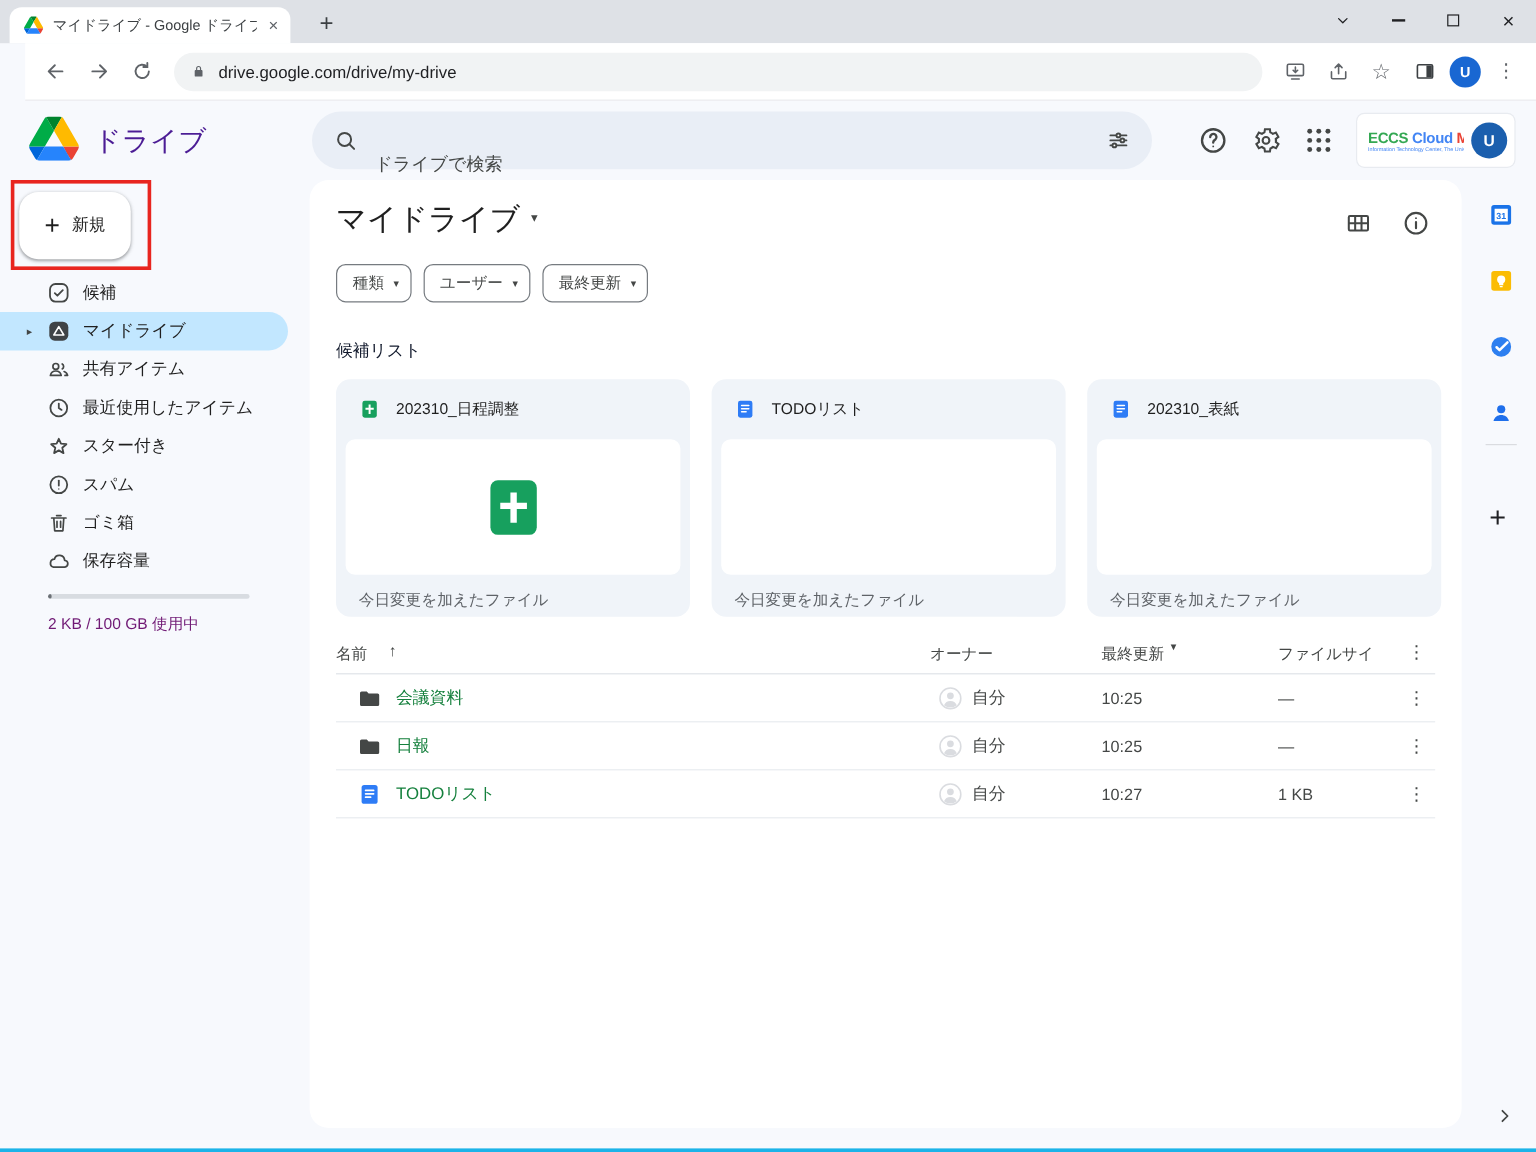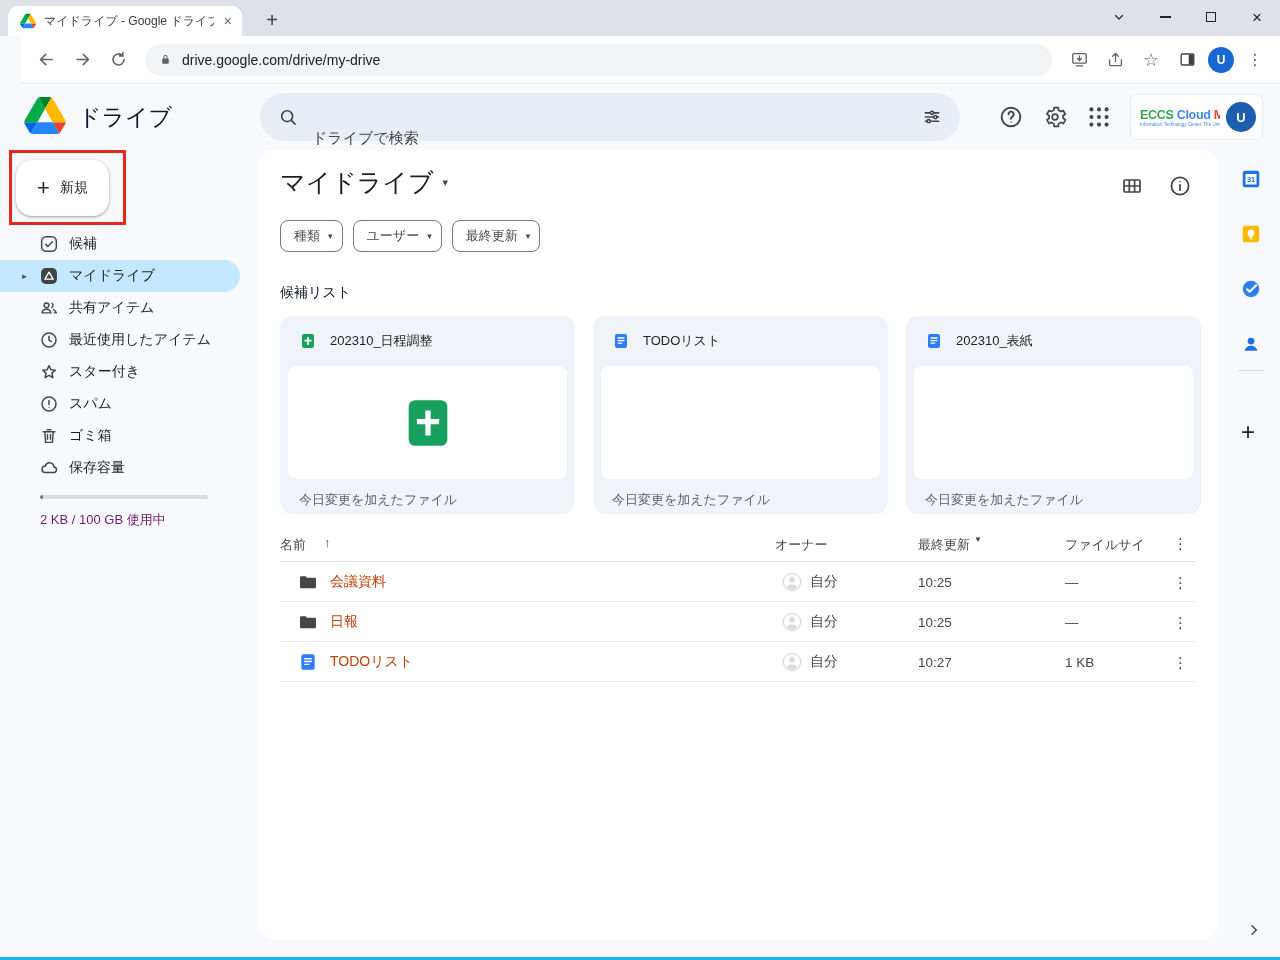--- a/index.html
+++ b/index.html
@@ -28,21 +28,21 @@
   #urlbar{flex:1;height:32px;background:#F1F3F4;border-radius:16px;display:flex;align-items:center;gap:10px;padding:0 14px;margin:0 6px;}
   #urlbar .lock{width:13px;height:15px;flex:none;}
   #urlbar input{border:none;background:transparent;outline:none;font-size:14px;color:#202124;width:100%;font-family:inherit;}
   .avatar{width:26px;height:26px;border-radius:50%;background:#1967D2;color:#fff;font-size:12px;font-weight:bold;display:flex;align-items:center;justify-content:center;flex:none;}
   .menu-dots{font-size:16px;color:#5F6368;}
 
   
   #drive-bg{position:absolute;left:0;top:84px;right:0;bottom:3px;background:#F7F9FD;}
   #bottom-edge{position:absolute;left:0;right:0;bottom:0;height:3px;z-index:60;}
   #drive-logo{position:absolute;left:24px;top:97px;width:42px;height:37px;}
-  #drive-name{position:absolute;left:78px;top:102px;font-size:23px;color:#0f172a;}
+  #drive-name{position:absolute;left:78px;top:102px;font-size:23px;color:#4c1d95;}
   #searchbar{position:absolute;left:260px;top:93px;width:700px;height:48px;background:#E9EEF6;border-radius:24px;display:flex;align-items:center;gap:14px;padding:0 18px;}
   #searchbar .sic{width:20px;height:20px;flex:none;}
   #searchbar input{flex:1;border:none;background:transparent;outline:none;font-size:15px;color:#444746;font-family:inherit;margin-top:41px;}
   #searchbar input::placeholder{color:#444746;opacity:1;}
   .hicon{position:absolute;width:26px;height:26px;}
   #acct-card{position:absolute;left:1131px;top:95px;width:131px;height:44px;background:#fff;border-radius:6px;box-shadow:0 0 0 1px #E8EBF0;display:flex;align-items:center;gap:6px;padding:0 6px 0 9px;}
   .eccs{width:84px;overflow:hidden;}
   .eccs .l1{font-size:12.5px;font-weight:bold;white-space:nowrap;letter-spacing:-.3px;}
   .eccs .w1{color:#34A853;} .eccs .w2{color:#4285F4;} .eccs .w3{color:#EA4335;}
   .eccs .l2{font-size:4.5px;color:#4285F4;white-space:nowrap;}
@@ -81,21 +81,21 @@
   .card-reason{padding:12px 19px 0;font-size:13px;color:#5F6368;}
   #table{position:absolute;left:22px;top:378px;width:916px;font-size:13px;color:#444746;}
   .thead{position:relative;height:34px;border-bottom:1px solid #DFE3E8;}
   .thead span,.thead i{position:absolute;top:8px;}
   .trow{position:relative;height:40px;border-bottom:1px solid #E8EBEF;}
   .trow>*{position:absolute;top:50%;transform:translateY(-50%);}
   .h-name{left:0;text-align:center;} .h-sort{left:44px;font-size:13px;color:#444746;}
   .h-owner{left:495px;} .h-mod{left:638px;} .h-msort{left:694px;font-size:8px;top:11px;}
   .h-size{left:785px;} .h-menu{left:893px;font-size:15px;color:#444746;top:7px;}
   .c-icon{left:18px;width:20px;height:20px;}
-  .c-name{left:50px;font-size:14px;color:#c2410c;}
+  .c-name{left:50px;font-size:14px;color:#15803d;}
   .c-avatar{left:502px;width:20px;height:20px;}
   .c-owner{left:530px;font-size:14px;color:#444746;}
   .c-mod{left:638px;font-size:13.5px;color:#444746;}
   .c-size{left:785px;font-size:13.5px;color:#444746;}
   .c-menu{left:893px;font-size:15px;color:#444746;}
 
   
   .sideic{position:absolute;left:1240px;width:22px;height:22px;}
   #side-divider{position:absolute;left:1238px;top:370px;width:26px;height:1px;background:#DADCE0;}
   #side-plus{position:absolute;left:1241px;top:420px;font-size:24px;color:#202124;font-weight:300;}

